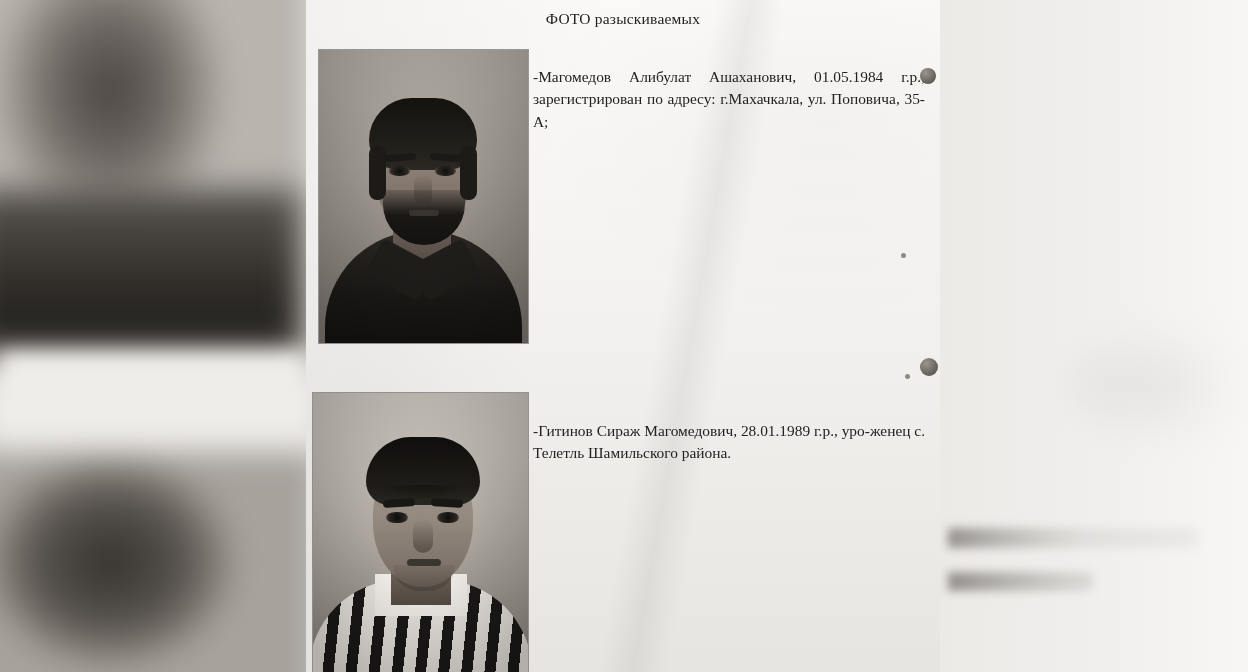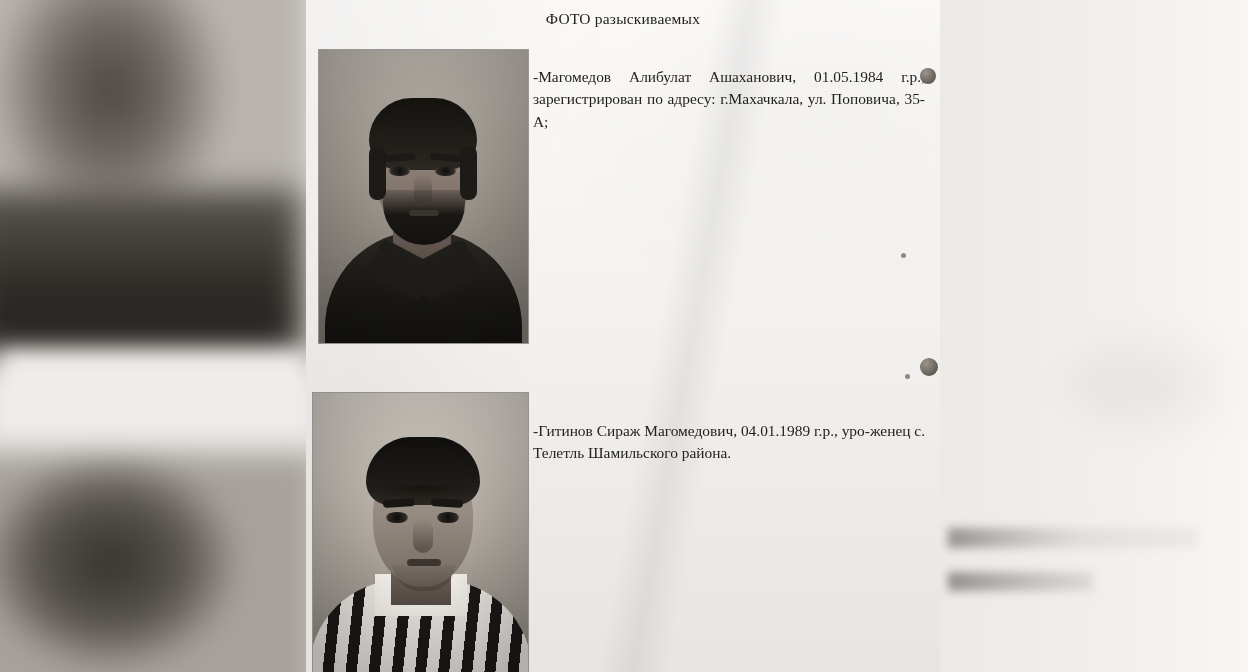--- a/index.html
+++ b/index.html
@@ -446,21 +446,21 @@
       <div class="m2-brow-l"></div>
       <div class="m2-brow-r"></div>
       <div class="m2-eye-l"></div>
       <div class="m2-eye-r"></div>
       <div class="m2-nose"></div>
       <div class="m2-mouth"></div>
       <div class="ph-vignette"></div>
     </div>
 
     <div class="entry entry-2">
-      <p>-Гитинов Сираж Магомедович, 04.01.1989 г.р., уро-женец с. Телетль  Шамильского района.</p>
+      <p>-Гитинов Сираж Магомедович, 28.01.1989 г.р., уро-женец с. Телетль  Шамильского района.</p>
     </div>
 
     <div class="hole hole-a"></div>
     <div class="hole hole-b"></div>
     <div class="dot-small dot-1"></div>
     <div class="dot-small dot-2"></div>
   </div>
 
 </div>
 

